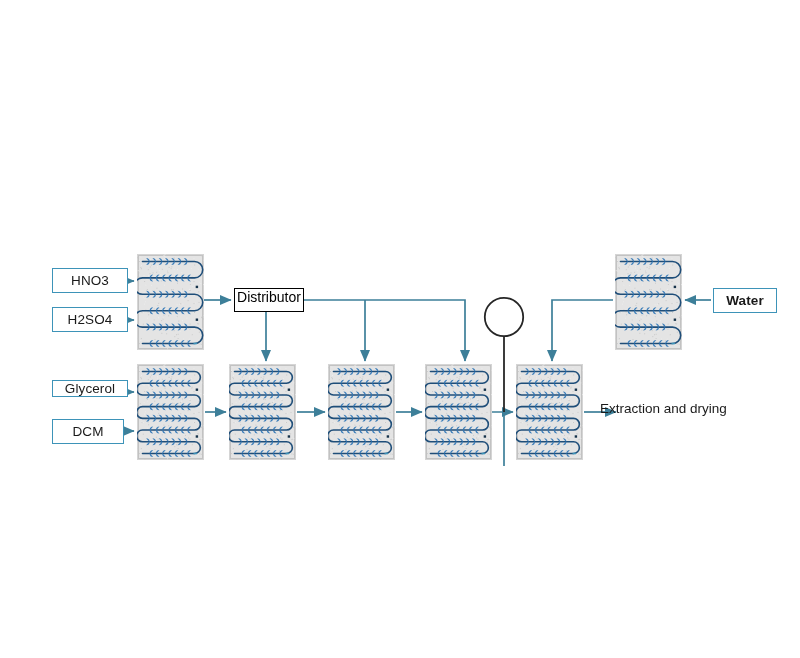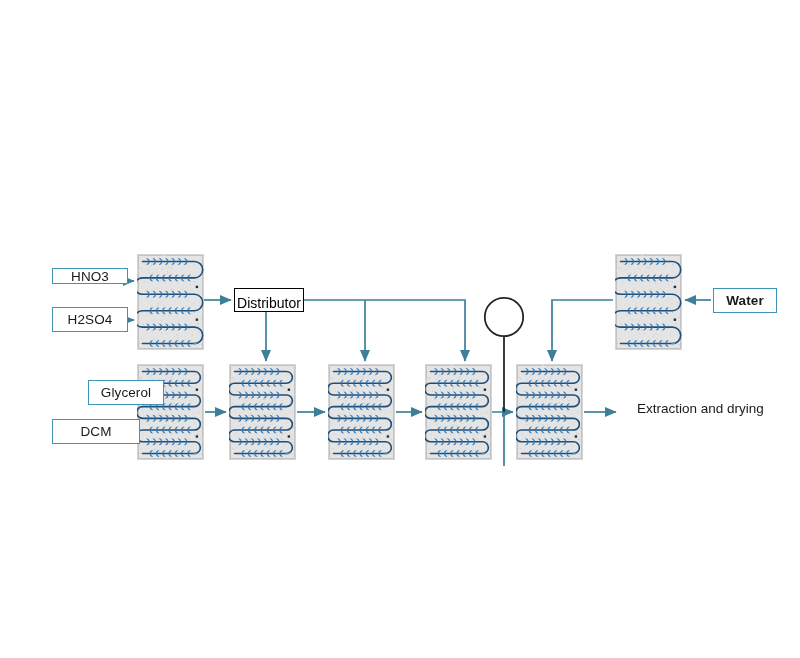--- a/index.html
+++ b/index.html
@@ -3,21 +3,21 @@
 <meta charset="utf-8">
 <style>
   html,body{margin:0;padding:0;background:#ffffff;}
   body{width:800px;height:658px;position:relative;overflow:hidden;
        font-family:"Liberation Sans","DejaVu Sans",sans-serif;}
   #canvas{position:absolute;left:0;top:0;width:800px;height:658px;}
   .lbl-box{position:absolute;box-sizing:border-box;border:1.6px solid #3d93b8;
            background:#ffffff;display:flex;align-items:center;justify-content:center;
            color:#1a1a1a;font-size:13.5px;letter-spacing:.1px;}
   .dist-box{position:absolute;box-sizing:border-box;border:1.7px solid #000000;
-            background:#ffffff;display:flex;align-items:flex-end;justify-content:center;
+            background:#ffffff;display:flex;align-items:flex-start;justify-content:center;
             color:#000000;font-size:14px;}
   .plain-text{position:absolute;color:#1a1a1a;font-size:13.5px;white-space:nowrap;}
   .reactor{position:absolute;}
   .reactor svg{display:block;}
   #svgwires{position:absolute;left:0;top:0;pointer-events:none;}
 </style>
 </head>
 <body>
 
 <div id="canvas">
@@ -2129,35 +2129,35 @@
         <rect x="58.7" y="31.7" width="2.4" height="2.4" fill="#16324a"></rect>
         <rect x="58.7" y="64.5" width="2.4" height="2.4" fill="#16324a"></rect>
         <path d="M56.5,89.5 L60,89.5" stroke="#3d93b8" stroke-width="1.6" fill="none"></path>
       </svg>
     </div>
 
   <svg style="position:absolute;left:483px;top:296px;" width="42" height="42">
     <circle cx="21" cy="21" r="19.2" fill="#ffffff" stroke="#262626" stroke-width="1.8"></circle>
   </svg>
 
-  <div class="lbl-box" style="left:52px;top:268px;width:76px;height:16px;">
+  <div class="lbl-box" style="left:52px;top:268px;width:76px;height:25px;">
     <span>HNO3</span>
   </div>
   <div class="lbl-box" style="left:52px;top:307px;width:76px;height:25px;text-align:right;">
     <span>H2SO4</span>
   </div>
-  <div class="lbl-box" style="left:52px;top:380px;width:76px;height:25px;margin-left:36px;">
+  <div class="lbl-box" style="left:52px;top:380px;width:76px;height:17px;">
     <span>Glycerol</span>
   </div>
-  <div class="lbl-box" style="left:52px;top:419px;width:88px;height:25px;">
+  <div class="lbl-box" style="left:52px;top:419px;width:72px;height:25px;">
     <span>DCM</span>
   </div>
   <div class="lbl-box" style="left:713px;top:288px;width:64px;height:25px;font-weight:bold;">
     <span>Water</span>
   </div>
 
   <div class="dist-box" style="left:234px;top:288px;width:70px;height:24px;">
     <span>Distributor</span>
   </div>
 
-  <div class="plain-text" style="left:637px;top:401px;">Extraction and drying</div>
+  <div class="plain-text" style="left:600px;top:401px;">Extraction and drying</div>
 
 </div>
 
 </body></html>

